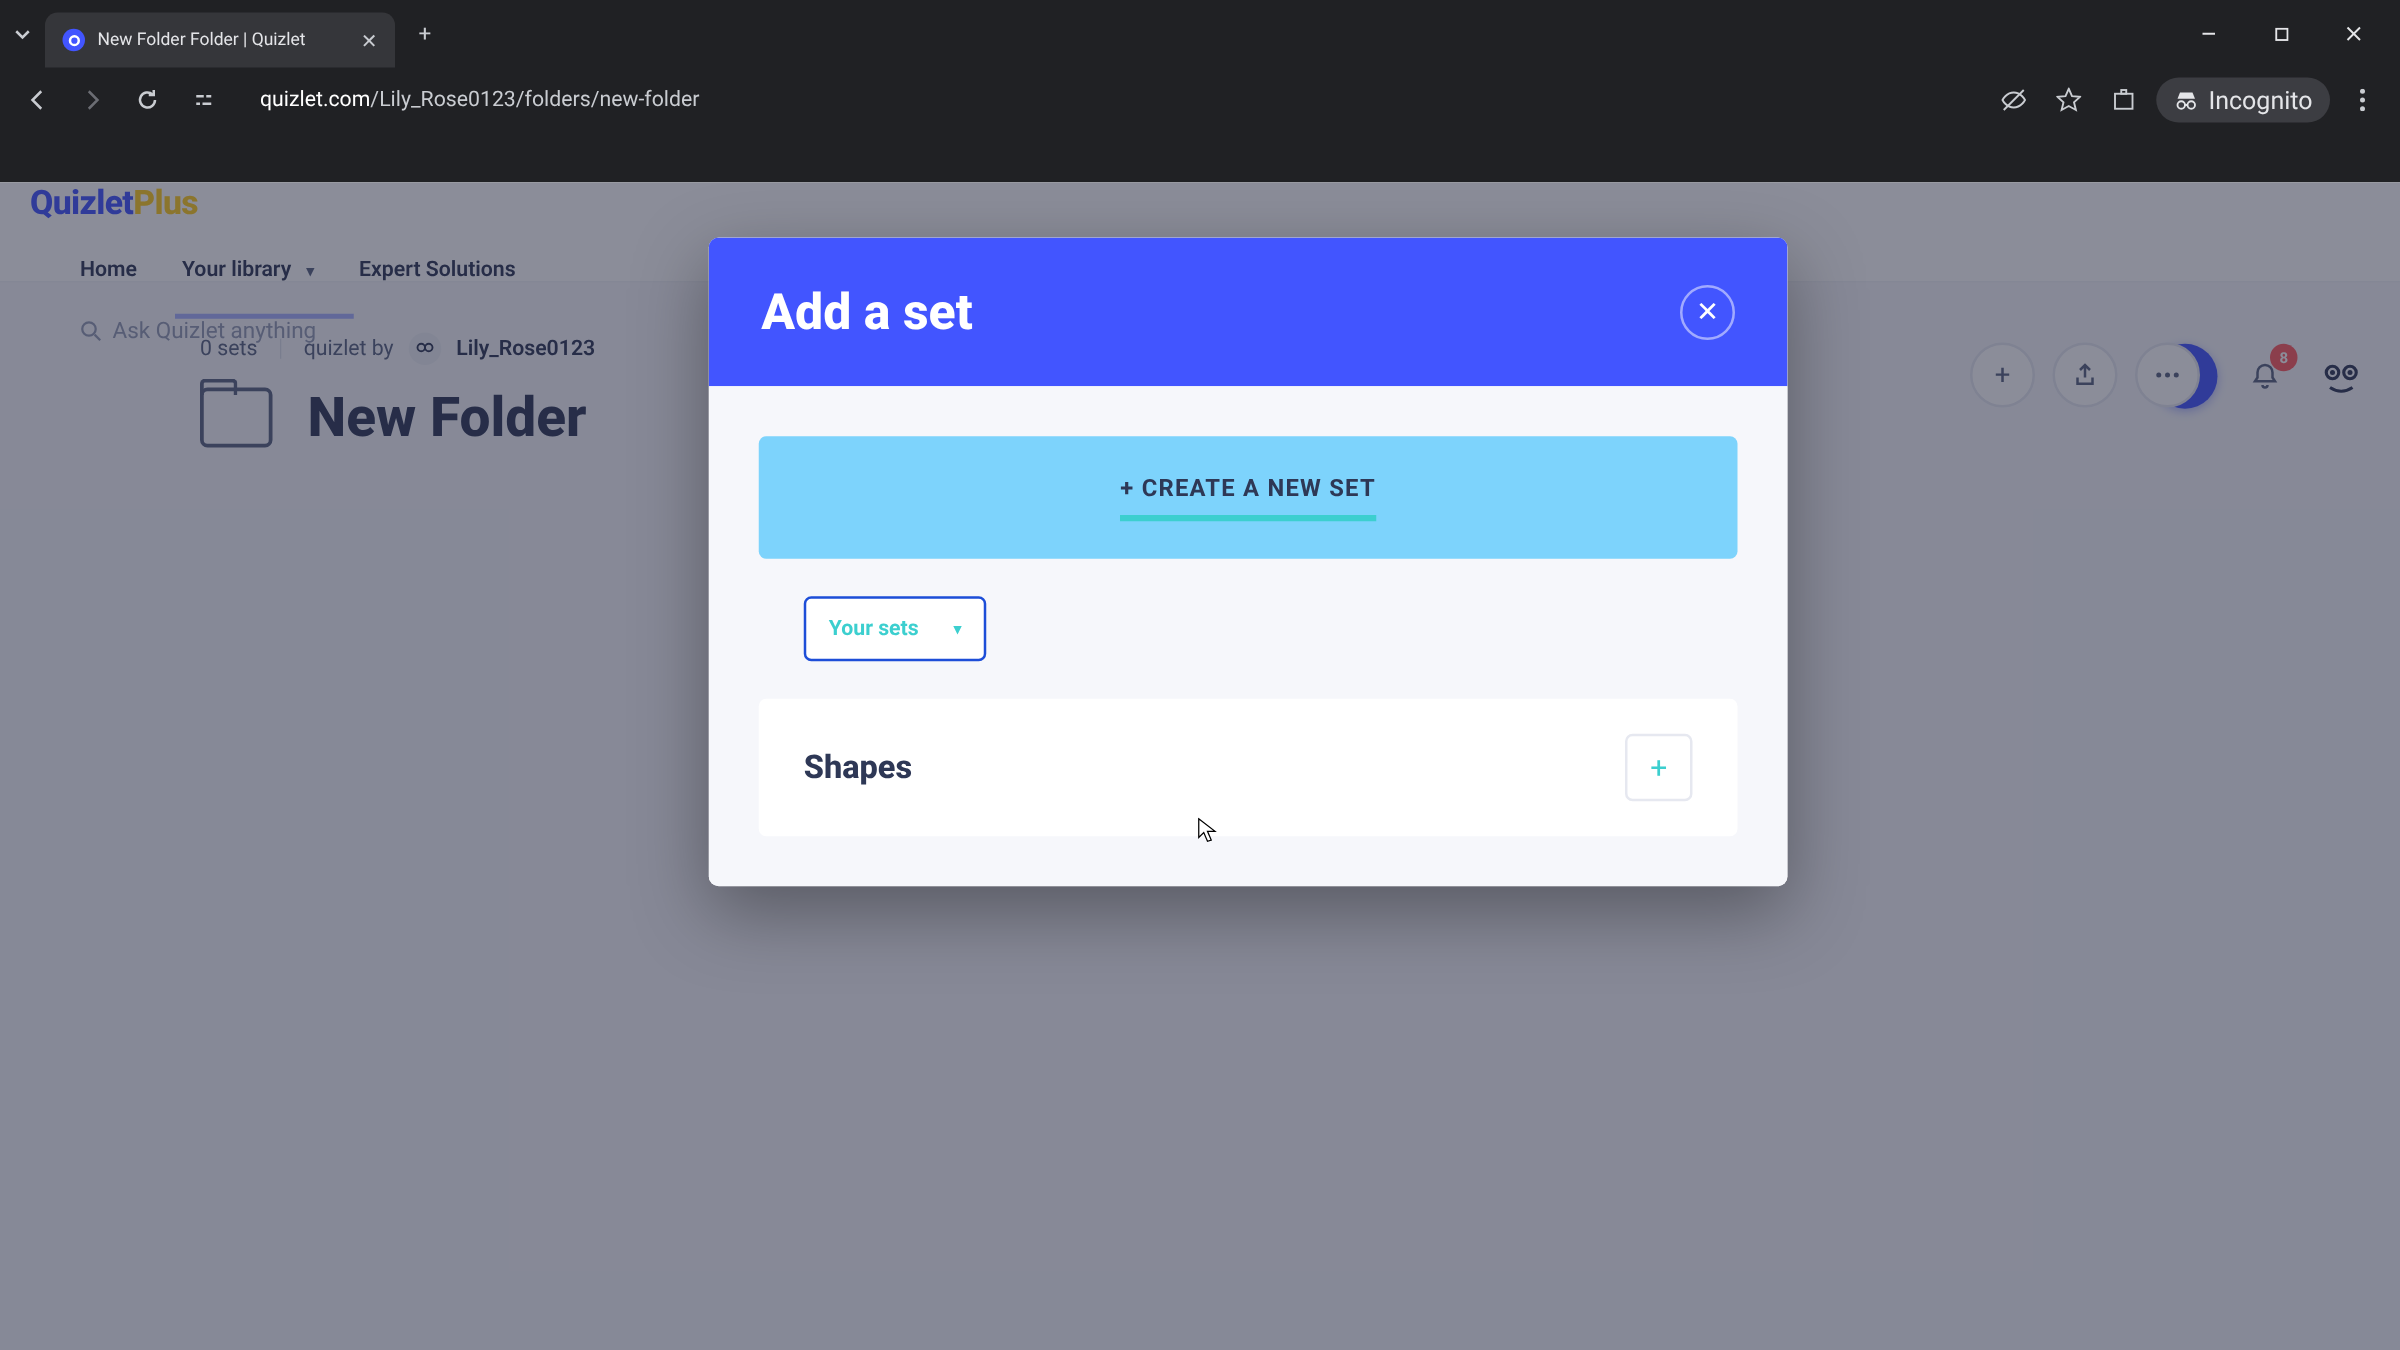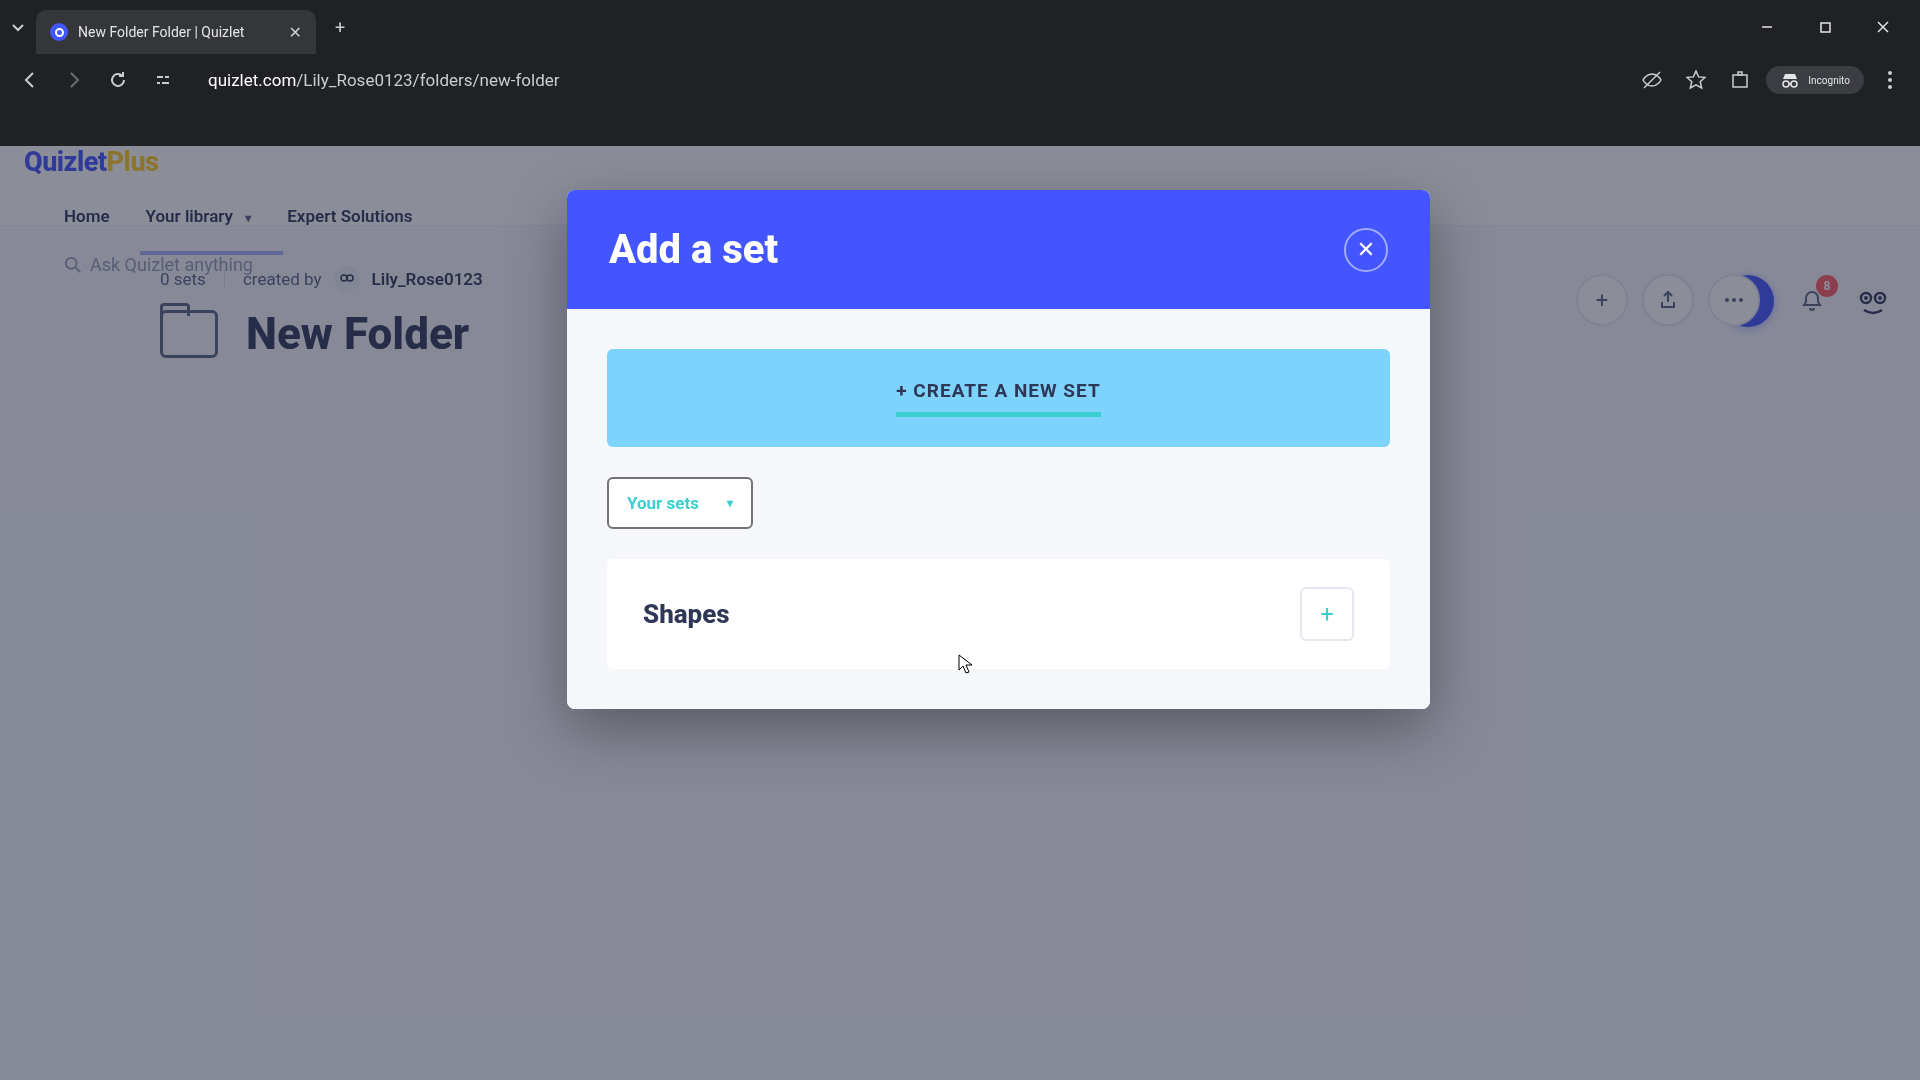--- a/index.html
+++ b/index.html
@@ -18,21 +18,21 @@
 .window-controls { margin-left: auto; display: flex; }
 .win-btn { width: 58px; height: 40px; display: flex; align-items: center; justify-content: center; color: #e4e5e8; font-size: 14px; cursor:pointer; }
 
 .addr-bar { height: 52px; display: flex; align-items: center; padding: 0 12px; gap: 8px; }
 .nav-btn { width: 36px; height: 36px; display: flex; align-items: center; justify-content: center; color: #c9ccd1; cursor:pointer; border-radius:50%; }
 .nav-btn.disabled { color: #6b6d73; }
 .site-info { width: 30px; height: 30px; display: flex; align-items: center; justify-content: center; color: #c9ccd1; cursor:pointer; margin-left:4px; }
 .url { color: #c9ccd1; font-size: 17px; margin-left: 22px; flex: 1; }
 .url .domain { color: #fff; }
 .ext-btn { width: 36px; height: 36px; display: flex; align-items: center; justify-content: center; color: #c9ccd1; cursor:pointer; }
-.incog-chip { display:flex; align-items:center; gap:8px; background:#3c3d42; border-radius:18px; padding:6px 14px; color:#e4e5e8; font-size:10px; }
+.incog-chip { display:flex; align-items:center; gap:8px; background:#3c3d42; border-radius:18px; padding:6px 14px; color:#e4e5e8; font-size:20px; }
 
 
 .viewport { position: relative; width: 100%; height: calc(1080px - 118px); background: #f6f7fb; }
 .overlay { position: absolute; inset: 0; background: rgba(32,37,60,0.52); }
 
 
 .site-header { height: 80px; display: flex; align-items: flex-start; padding: 0 24px; background: #fff; border-bottom: 1px solid #edeff4; flex-direction: column; }
 .logo { font-weight: 800; font-size: 27px; letter-spacing: -0.5px; }
 .logo .q { color: #4255ff; }
 .logo .plus { color: #ffcd1f; }
@@ -63,21 +63,21 @@
 
 
 .modal { position:absolute; left:567px; top:44px; width:863px; background:#fff; border-radius:8px; box-shadow:0 20px 60px rgba(0,0,0,.35); overflow:hidden; }
 .modal-header { background:#4255ff; padding:36px 42px; display:flex; align-items:center; }
 .modal-title { color:#fff; font-size:40px; font-weight:800; flex:1; }
 .modal-close { width:44px; height:44px; border-radius:50%; border:2px solid rgba(255,255,255,.5); display:flex; align-items:center; justify-content:center; color:#fff; font-size:22px; cursor:pointer; }
 .modal-body { background:#f6f7fb; padding:40px; }
 .create-set-card { background:#7dd3fc; border-radius:6px; padding:30px; text-align:center; }
 .create-set-link { display:inline-block; font-size:19px; font-weight:700; letter-spacing:1px; color:#2e3856; padding-bottom:10px; border-bottom:5px solid #3ccfcf; cursor:pointer; }
 .filter-row { margin-top:30px; }
-.filter-dd { display:inline-flex; align-items:center; background:#fff; border:2px solid #737373; border-radius:6px; padding:14px 18px; color:#3ccfcf; font-weight:700; font-size:17px; cursor:pointer; }
+.filter-dd { display:inline-flex; align-items:center; background:#fff; border:2px solid #1d4ed8; border-radius:6px; padding:14px 18px; color:#3ccfcf; font-weight:700; font-size:17px; cursor:pointer;margin-left:36px; }
 .filter-dd .caret { margin-left:28px; font-size:12px; }
 .set-card { background:#fff; border-radius:6px; padding:28px 36px; margin-top:30px; display:flex; align-items:center; }
 .set-name { font-size:26px; font-weight:800; color:#2e3856; flex:1; }
 .add-set-btn { width:54px; height:54px; border:2px solid #e6e8f0; border-radius:6px; display:flex; align-items:center; justify-content:center; color:#3ccfcf; font-size:24px; cursor:pointer; }
 
 .cursor-pointer { position:absolute; left:958px; top:508px; font-size:18px; color:#000; pointer-events:none; }
 </style>
 </head>
 <body>
 
@@ -217,21 +217,21 @@
             <path d="M14 32q9 6 18 0" stroke="#2e3856" stroke-width="2.5" fill="none"></path>
           </svg>
       </div>
     </div>
   </div>
 
   <div class="folder-page">
     <div class="folder-meta">
       <span>0 sets</span>
       <span class="sep"></span>
-      <span>created by</span>
+      <span>quizlet by</span>
       <span class="mini-ava">
         <svg width="20" height="20" viewBox="0 0 20 20">
             <circle cx="7" cy="9" r="3" fill="none" stroke="#2e3856" stroke-width="1.5"></circle>
             <circle cx="13" cy="9" r="3" fill="none" stroke="#2e3856" stroke-width="1.5"></circle>
           </svg>
       </span>
       <span style="color:#2e3856;font-weight:600;">Lily_Rose0123</span>
     </div>
     <div class="folder-title-row">
       <div class="folder-icon"></div>

